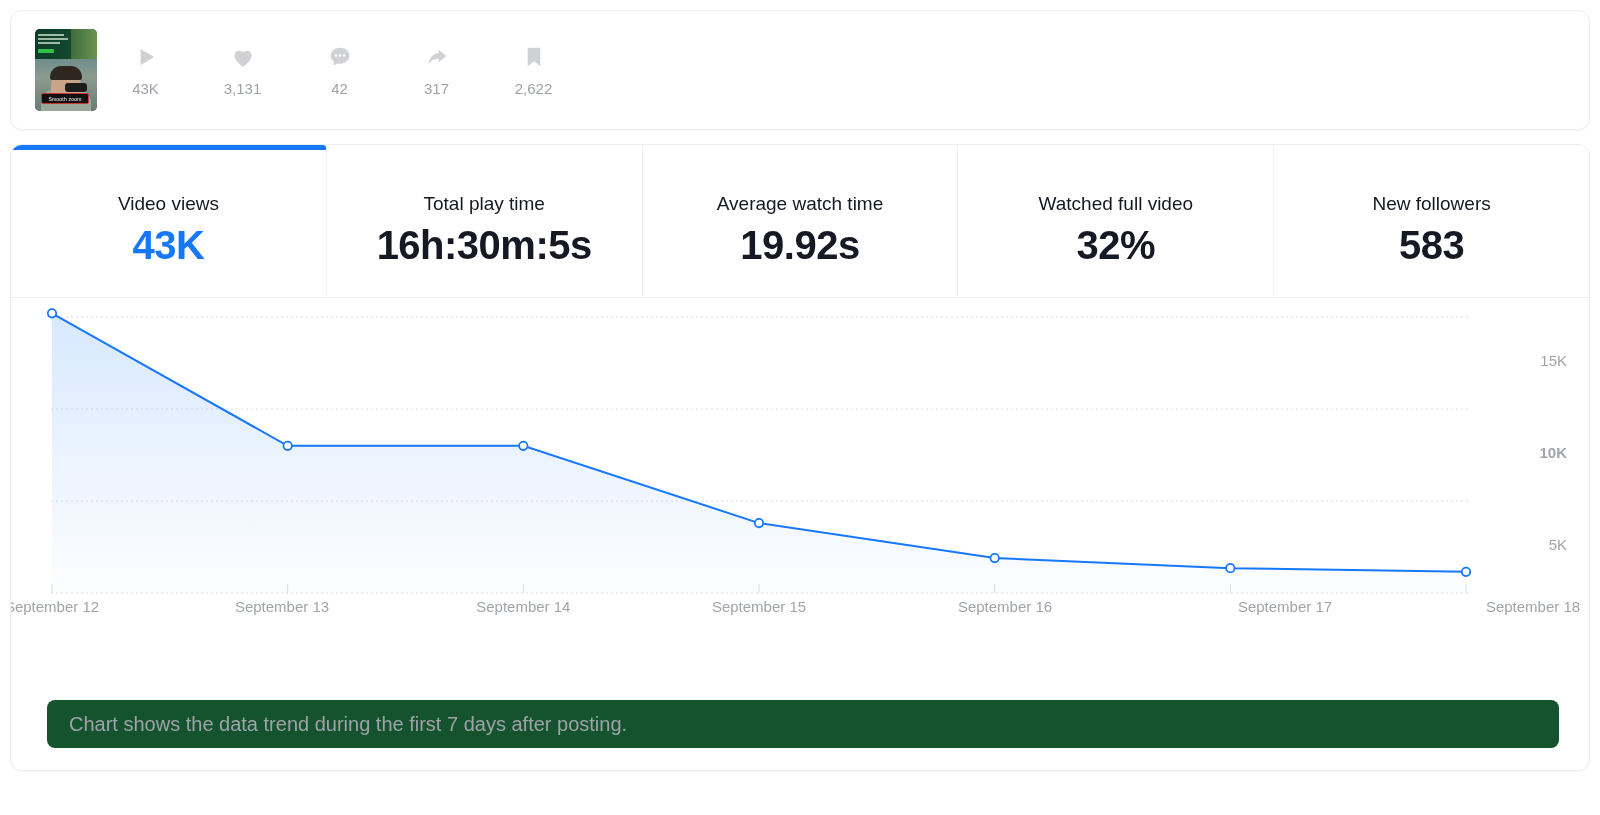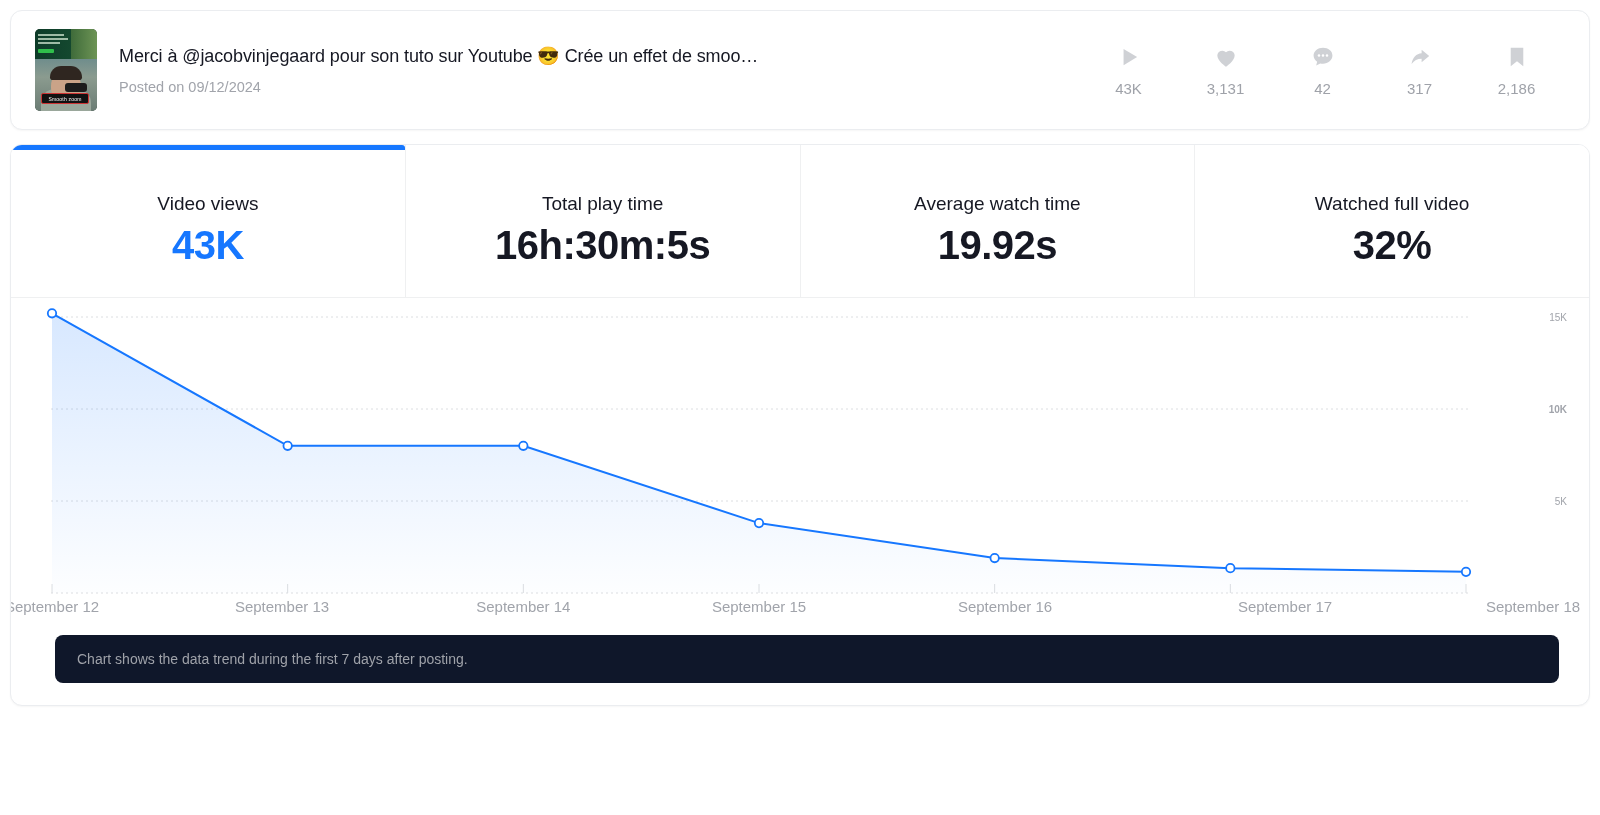--- a/index.html
+++ b/index.html
@@ -84,21 +84,21 @@
   .stats { display: flex; align-items: flex-start; gap: 0; flex: 0 0 auto; }
   .stat { width: 97px; text-align: center; }
   .stat .icon { height: 28px; display:flex; align-items:center; justify-content:center; }
   .stat .val { font-size: 15px; color: #9fa2a9; margin-top: 9px; }
   .ico { fill: #cfd1d5; }
 
   
   .main-card {
     position: relative;
     margin-top: 14px;
-    height: 562px;
+    height: 627px;
     background: #ffffff;
     border: 1px solid #ebedf0;
     border-radius: 12px;
     box-shadow: 0 1px 2px rgba(0,0,0,0.04);
     overflow: hidden;
   }
 
   .tabs {
     display: flex;
     height: 153px;
@@ -127,36 +127,36 @@
     font-size: 40px; font-weight: 700; color: #161823;
     margin-top: 8px; letter-spacing: -0.5px;
   }
   .tab.active .tab-value { color: #1677ff; }
 
   
   .chart-wrap { position: relative; height: 400px; }
   .chart-svg { position: absolute; top: 0; left: 0; }
   .ylabel {
     position: absolute; right: 22px;
-    font-size: 10px; color: #a1a4ab; transform: translateY(-50%);
+    font-size: 15px; color: #a1a4ab; transform: translateY(-50%); margin-top: 43px;
   }
   .xlabel {
     position: absolute; top: 300px;
     font-size: 15px; color: #a1a4ab; transform: translateX(-50%);
     white-space: nowrap;
   }
 
   .note {
-    position: absolute; left: 44px; right: 30px; bottom: 22px;
+    position: absolute; left: 36px; right: 30px; bottom: 22px;
     height: 48px;
-    background: #0f172a;
+    background: #14532d;
     border-radius: 8px;
     display: flex; align-items: center;
     padding-left: 22px;
-    font-size: 14px;
+    font-size: 20px;
     color: #9fa2a9;
   }
 </style>
 </head>
 <body>
 
 <div class="page">
 
   <div class="header-card">
 
@@ -169,24 +169,20 @@
       </div>
       <div class="thumb-bottom">
         <div class="thumb-body"></div>
         <div class="thumb-face"></div>
         <div class="thumb-hair"></div>
         <div class="thumb-mic"></div>
         <div class="thumb-caption">Smooth zoom</div>
       </div>
     </div>
 
-    <div class="header-text">
-      <div class="post-title">Merci à @jacobvinjegaard pour son tuto sur Youtube 😎 Crée un effet de smoo…</div>
-      <div class="post-date">Posted on 09/12/2024</div>
-    </div>
 
     <div class="stats">
 
       <div class="stat">
         <div class="icon">
           <svg width="26" height="26" viewBox="0 0 24 24">
               <path class="ico" d="M7 4.5 L19.5 12 L7 19.5 Z"></path>
             </svg>
         </div>
         <div class="val">43K</div>
@@ -221,21 +217,21 @@
         </div>
         <div class="val">317</div>
       </div>
 
       <div class="stat">
         <div class="icon">
           <svg width="26" height="26" viewBox="0 0 24 24">
               <path class="ico" d="M6.2 3.4h11.6v17.2L12 15.9 6.2 20.6z"></path>
             </svg>
         </div>
-        <div class="val">2,186</div>
+        <div class="val">2,622</div>
       </div>
 
     </div>
   </div>
 
   <div class="main-card">
 
     <div class="tabs">
       <div class="tab active">
         <div class="tab-label">Video views</div>
@@ -245,20 +241,24 @@
         <div class="tab-label">Total play time</div>
         <div class="tab-value">16h:30m:5s</div>
       </div>
       <div class="tab">
         <div class="tab-label">Average watch time</div>
         <div class="tab-value">19.92s</div>
       </div>
       <div class="tab">
         <div class="tab-label">Watched full video</div>
         <div class="tab-value">32%</div>
+      </div>
+      <div class="tab">
+        <div class="tab-label">New followers</div>
+        <div class="tab-value">583</div>
       </div>
     </div>
 
     <div class="chart-wrap">
       <svg class="chart-svg" id="chart" width="1578" height="400">
           <line x1="40" x2="1460" y1="19" y2="19" stroke="#dcdee1" stroke-width="1" stroke-dasharray="2 3"></line>
           <line x1="40" x2="1460" y1="111" y2="111" stroke="#dcdee1" stroke-width="1" stroke-dasharray="2 3"></line>
           <line x1="40" x2="1460" y1="203" y2="203" stroke="#dcdee1" stroke-width="1" stroke-dasharray="2 3"></line>
           <line x1="40" x2="1460" y1="295" y2="295" stroke="#dcdee1" stroke-width="1" stroke-dasharray="2 3"></line>
           <line x1="41" x2="41" y1="286" y2="295" stroke="#dcdee1" stroke-width="1"></line>

